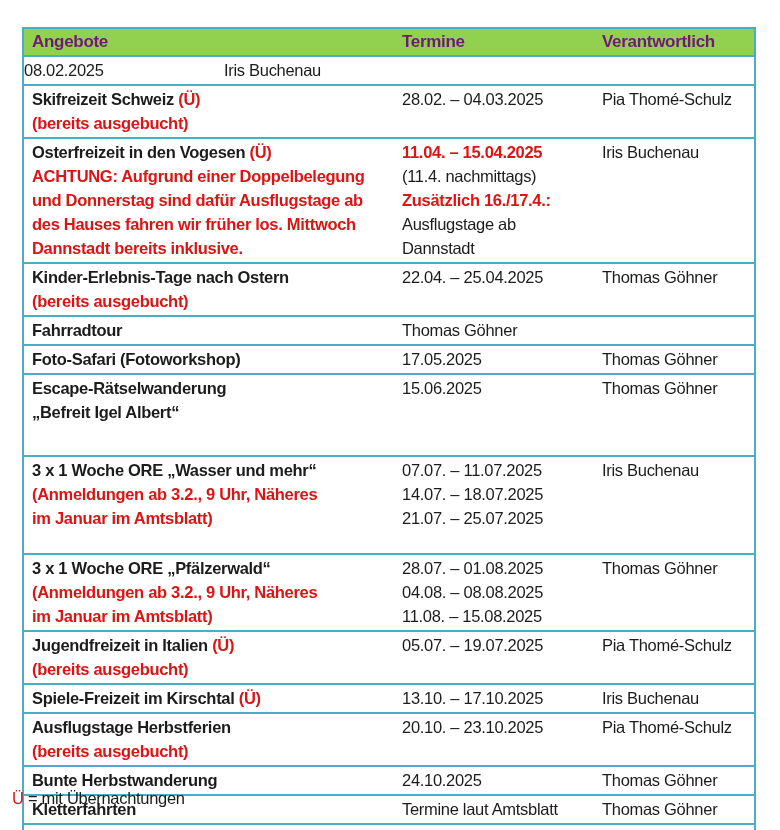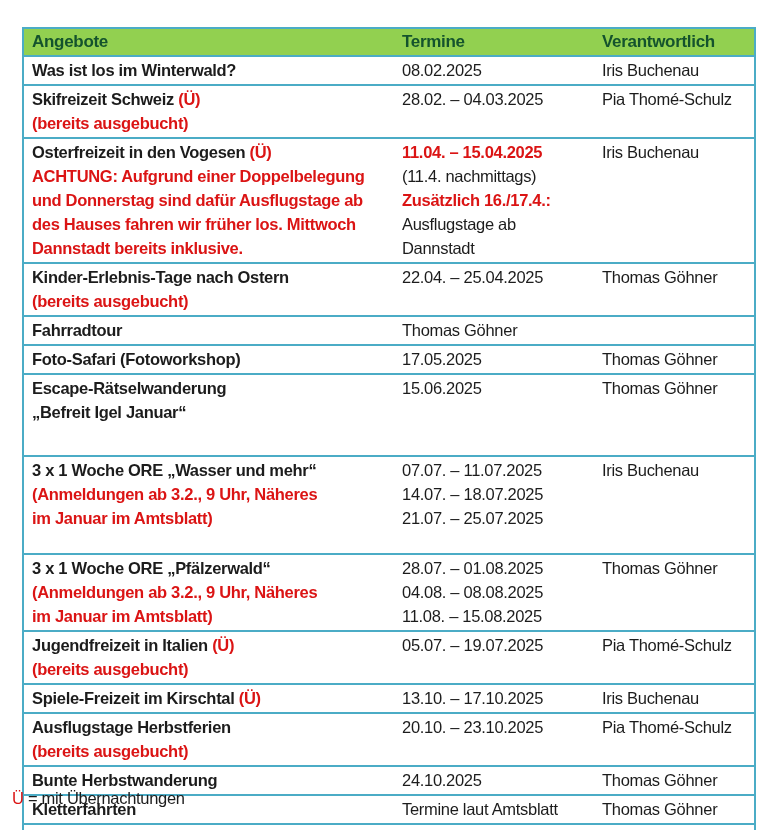--- a/index.html
+++ b/index.html
@@ -15,21 +15,21 @@
     position:absolute;
     left:22px;top:27px;
     width:734px;
     border:2px solid #4bacc6;
     box-sizing:border-box;
     background:#ffffff;
   }
   .hrow{
     display:flex;
     background:#92d050;
-    color:#14532d;
+    color:#701a75;
     font-weight:bold;
   }
   .hrow .cell{padding-top:1px;padding-bottom:2px;}
   .row{
     display:flex;
     border-top:2px solid #4bacc6;
   }
   .row.extra{padding-bottom:21px;margin-top:29px;}
   .cell{box-sizing:border-box;padding:1px 0 2px 0;}
   .c1{width:378px;padding-left:8px;padding-right:6px;}
@@ -62,23 +62,20 @@
     </div>
     <div class="cell c2">
       <div class="line">Termine</div>
     </div>
     <div class="cell c3">
       <div class="line">Verantwortlich</div>
     </div>
   </div>
   <div id="table-body">
       <div class="row">
-        <div class="cell c1">
-          <div class="line"><span class="seg b">Was ist los im Winterwald?</span></div>
-        </div>
         <div class="cell c2">
           <div class="line"><span class="seg">08.02.2025</span></div>
         </div>
         <div class="cell c3">
           <div class="line">Iris Buchenau</div>
         </div>
       </div>
       <div class="row">
         <div class="cell c1">
           <div class="line"><span class="seg b">Skifreizeit Schweiz </span><span class="seg red b">(Ü)</span></div>
@@ -137,21 +134,21 @@
         <div class="cell c2">
           <div class="line"><span class="seg">17.05.2025</span></div>
         </div>
         <div class="cell c3">
           <div class="line">Thomas Göhner</div>
         </div>
       </div>
       <div class="row">
         <div class="cell c1">
           <div class="line"><span class="seg b">Escape-Rätselwanderung</span></div>
-          <div class="line"><span class="seg b">„Befreit Igel Januar“</span></div>
+          <div class="line"><span class="seg b">„Befreit Igel Albert“</span></div>
         </div>
         <div class="cell c2">
           <div class="line"><span class="seg">15.06.2025</span></div>
         </div>
         <div class="cell c3">
           <div class="line">Thomas Göhner</div>
         </div>
       </div>
       <div class="row extra">
         <div class="cell c1">

